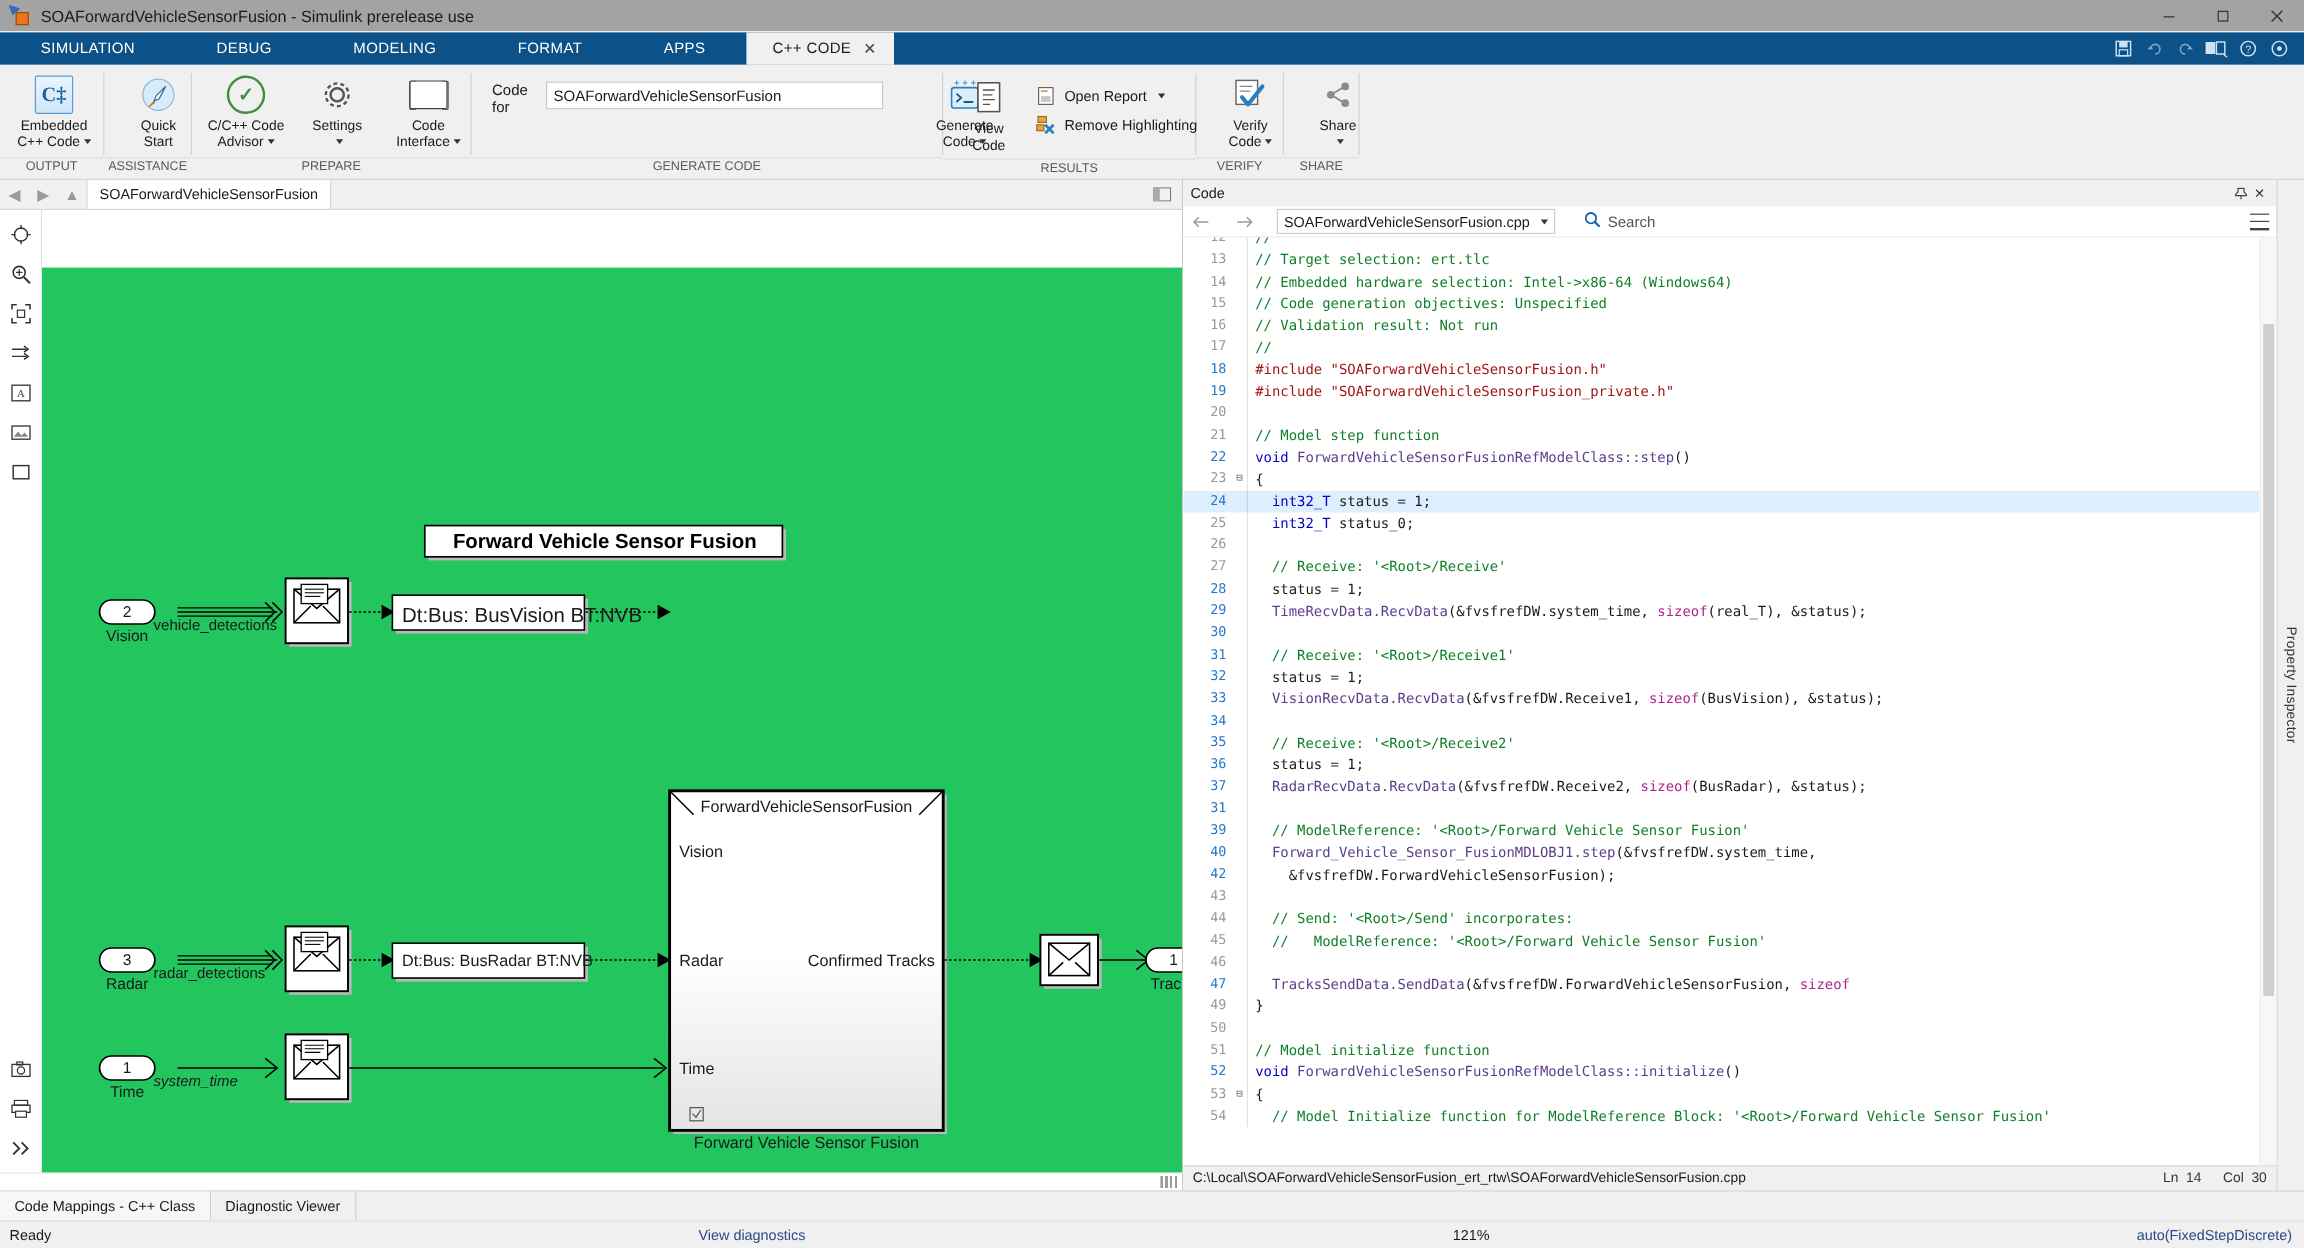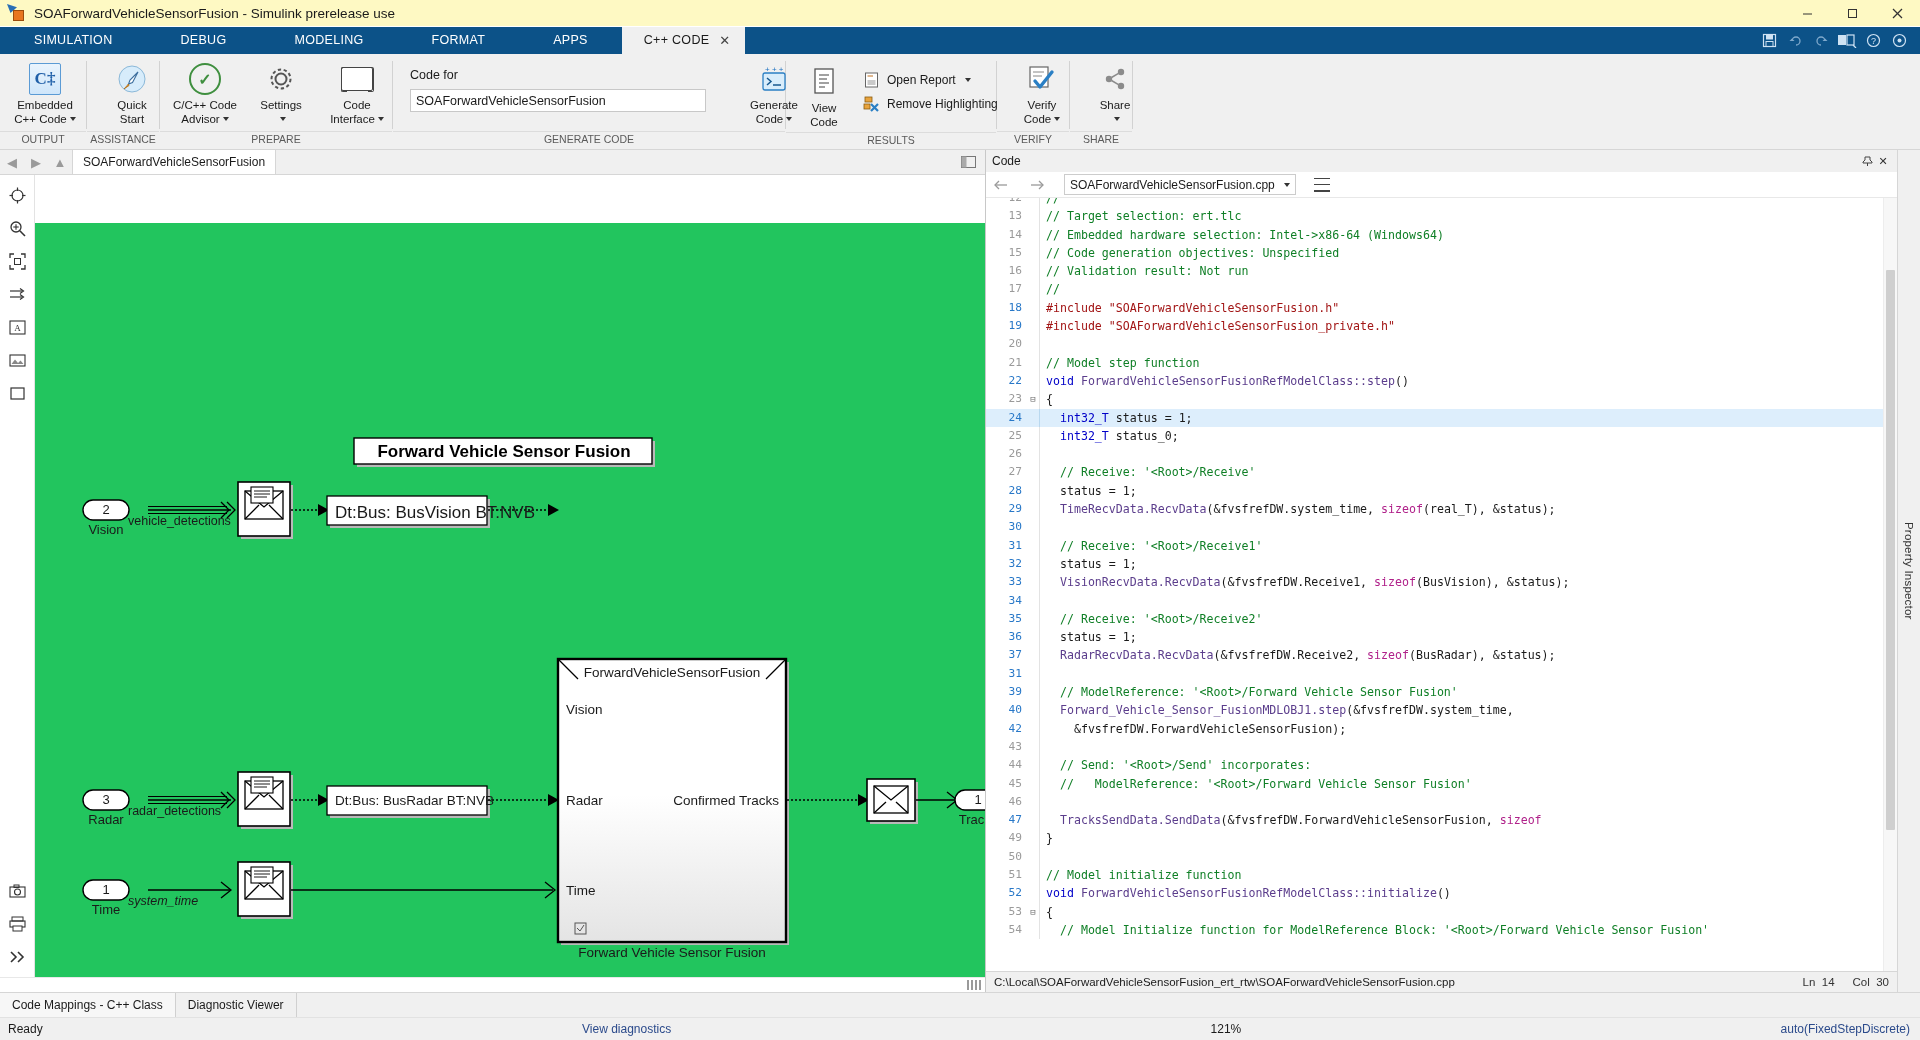--- a/index.html
+++ b/index.html
@@ -5,21 +5,21 @@
   html,body{margin:0;padding:0;}
   body{
     width:1920px;height:1040px;overflow:hidden;
     font-family:"Liberation Sans",sans-serif;
     font-size:13px;color:#1a1a1a;background:#ffffff;
     -webkit-font-smoothing:antialiased;
   }
   .app{width:1920px;height:1040px;display:flex;flex-direction:column;background:#f0f0f0;}
 
   
-  .titlebar{height:26px;background:#fef9c3;display:flex;align-items:center;flex:0 0 auto;
+  .titlebar{height:26px;background:#a3a3a3;display:flex;align-items:center;flex:0 0 auto;
             border-bottom:1px solid #ffffff;}
   .tb-icon{width:22px;height:20px;margin-left:6px;margin-right:6px;position:relative;flex:0 0 auto;}
   .tb-icon .sq1{position:absolute;left:1px;top:1px;width:10px;height:9px;background:#2a6fb5;
                 clip-path:polygon(0 0,100% 35%,35% 100%);}
   .tb-icon .sq2{position:absolute;left:7px;top:7px;width:11px;height:11px;background:#e8761f;border:1px solid #9c4c0c;box-sizing:border-box;}
   .tb-title{font-size:13.5px;color:#1a1a1a;}
   .tb-spacer{flex:1 1 auto;}
   .winbtn{width:45px;height:26px;display:flex;align-items:center;justify-content:center;
           color:#333;font-size:13px;}
   .winbtn svg{display:block;}
@@ -43,21 +43,21 @@
                 border-top:1px solid #dcdcdc;}
   .rsep{width:1px;background:#d2d2d2;margin:7px 0 20px 0;}
   .bigbtn{display:flex;flex-direction:column;align-items:center;justify-content:flex-start;
           width:auto;min-width:62px;padding:3px 7px;cursor:default;}
   .bigbtn .ico{height:34px;display:flex;align-items:center;justify-content:center;margin-bottom:3px;}
   .bigbtn .cap{font-size:11.5px;line-height:13.5px;text-align:center;color:#1a1a1a;white-space:nowrap;}
   .caret{display:inline-block;width:0;height:0;border-left:3.5px solid transparent;border-right:3.5px solid transparent;
          border-top:4px solid #333;vertical-align:middle;margin-left:3px;}
   .smallrow{display:flex;align-items:center;gap:6px;padding:3px 6px;font-size:12px;white-space:nowrap;}
   .smallrow .ico{width:20px;height:18px;display:flex;align-items:center;justify-content:center;}
-  .codefor{display:flex;flex-direction:column;justify-content:flex-start;padding:9px 8px 0 10px;}
+  .codefor{display:flex;justify-content:flex-start;padding:9px 8px 0 10px;}
   .codefor .lab{font-size:12.5px;margin-bottom:7px;color:#1a1a1a;}
   .codefor input{width:296px;height:23px;border:1px solid #c8c8c8;background:#fff;font-size:12.5px;
                  padding:0 5px;font-family:"Liberation Sans",sans-serif;color:#1a1a1a;box-sizing:border-box;}
 
   
   .icn-cpp{width:30px;height:30px;border:1px solid #5b9bd5;background:linear-gradient(#eaf4fd,#cfe6fa);
            border-radius:2px;display:flex;align-items:center;justify-content:center;color:#1f5fa8;
            font-size:17px;font-weight:bold;font-family:"Liberation Serif",serif;}
   .icn-check{width:28px;height:28px;border-radius:50%;border:2.5px solid #3f8f3f;display:flex;
              align-items:center;justify-content:center;color:#3f8f3f;font-size:16px;font-weight:bold;}
@@ -658,20 +658,29 @@
         </div>
         <div class="ctarrow">
           <svg width="14" height="12" viewBox="0 0 14 12">
               <line x1="1" y1="6" x2="13" y2="6" stroke="#9a9a9a" stroke-width="1.3"></line>
               <path d="M9 2 L13 6 L9 10" fill="none" stroke="#9a9a9a" stroke-width="1.3"></path>
             </svg>
         </div>
         <div class="fileselect">
           <span>SOAForwardVehicleSensorFusion.cpp</span>
           <span class="caret"></span>
+        </div>
+        <div class="searchbox">
+          <span>
+            <svg width="14" height="14" viewBox="0 0 14 14">
+                <circle cx="5.8" cy="5.8" r="4.3" fill="none" stroke="#1a5fa8" stroke-width="1.5"></circle>
+                <line x1="9" y1="9" x2="13" y2="13" stroke="#1a5fa8" stroke-width="1.8"></line>
+              </svg>
+          </span>
+          <span class="ph">Search</span>
         </div>
         <div class="hamburger">
             <i></i>
             <i></i>
             <i></i>
           </div>
       </div>
 
       <div class="codebody">
         <div class="codelines" id="codelines" style="margin-top: -9px;">

